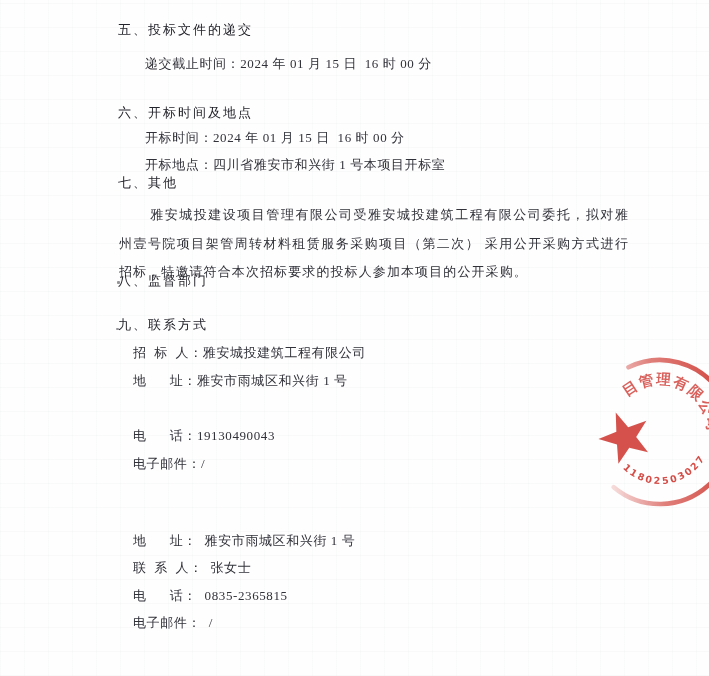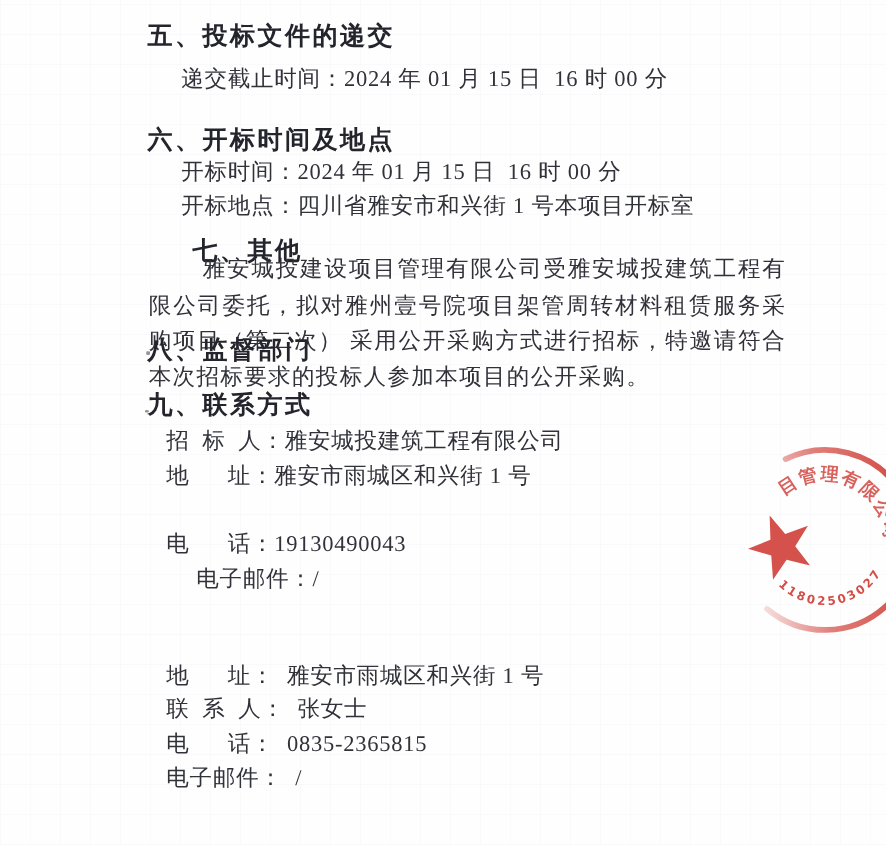--- a/index.html
+++ b/index.html
@@ -11,29 +11,29 @@
   .page{
     position:absolute;inset:0;
     background-color:#fefefe;
     background-image:
       repeating-linear-gradient(0deg, rgba(90,105,130,0.03) 0 1px, transparent 1px 24px),
       repeating-linear-gradient(90deg, rgba(90,105,130,0.025) 0 1px, transparent 1px 24px);
   }
   .tline{
     position:absolute;
     color:#31313a;
-    font-size:18px;
+    font-size:13px;
     letter-spacing:0.6px;
     white-space:pre;
     line-height:19px;
   }
   .hd{
     color:#24242c;
-    font-weight:700;
-    font-size:20px;
+    font-weight:400;
+    font-size:13px;
     letter-spacing:2px;
     white-space:pre;
   }
   .para{
     white-space:normal;
     width:510px;
     text-align:justify;
     text-indent:2.4em;
     line-height:28.5px;
     letter-spacing:1.1px;
@@ -50,31 +50,31 @@
 
 <div class="page">
 
   <div class="tline hd" style="left:118px;top:20px;">五、投标文件的递交</div>
   <div class="tline" style="left:145px;top:54px;">递交截止时间：2024 年 01 月 15 日  16 时 00 分</div>
 
   <div class="tline hd" style="left:118px;top:103px;">六、开标时间及地点</div>
   <div class="tline" style="left:145px;top:128px;">开标时间：2024 年 01 月 15 日  16 时 00 分</div>
   <div class="tline" style="left:145px;top:155px;">开标地点：四川省雅安市和兴街 1 号本项目开标室</div>
 
-  <div class="tline hd" style="left:118px;top:192px;margin-left:36px;">七、其他</div>
+  <div class="tline hd" style="left:118px;top:173px;">七、其他</div>
   <div class="tline para" style="left:119px;top:201px;">雅安城投建设项目管理有限公司受雅安城投建筑工程有限公司委托，拟对雅州壹号院项目架管周转材料租赁服务采购项目（第二次）  采用公开采购方式进行招标，特邀请符合本次招标要求的投标人参加本项目的公开采购。</div>
 
   <div class="tline hd" style="left:118px;top:271px;">八、监督部门</div>
 
   <div class="tline hd" style="left:118px;top:315px;">九、联系方式</div>
 
   <div class="tline" style="left:133px;top:343px;">招  标  人：雅安城投建筑工程有限公司</div>
   <div class="tline" style="left:133px;top:371px;">地      址：雅安市雨城区和兴街 1 号</div>
   <div class="tline" style="left:133px;top:426px;">电      话：19130490043</div>
-  <div class="tline" style="left:133px;top:454px;margin-left:24px;">电子邮件：/</div>
+  <div class="tline" style="left:133px;top:454px;">电子邮件：/</div>
 
   <div class="tline" style="left:133px;top:531px;">地      址：  雅安市雨城区和兴街 1 号</div>
   <div class="tline" style="left:133px;top:558px;">联  系  人：  张女士</div>
   <div class="tline" style="left:133px;top:586px;">电      话：  0835-2365815</div>
   <div class="tline" style="left:133px;top:613px;">电子邮件：  /</div>
 
   <div class="speck" style="left:117px;top:281px;width:3px;height:3px;"></div>
   <div class="speck" style="left:116px;top:328px;width:3px;height:2px;"></div>
 
   <svg class="seal" viewBox="0 0 150 185">

